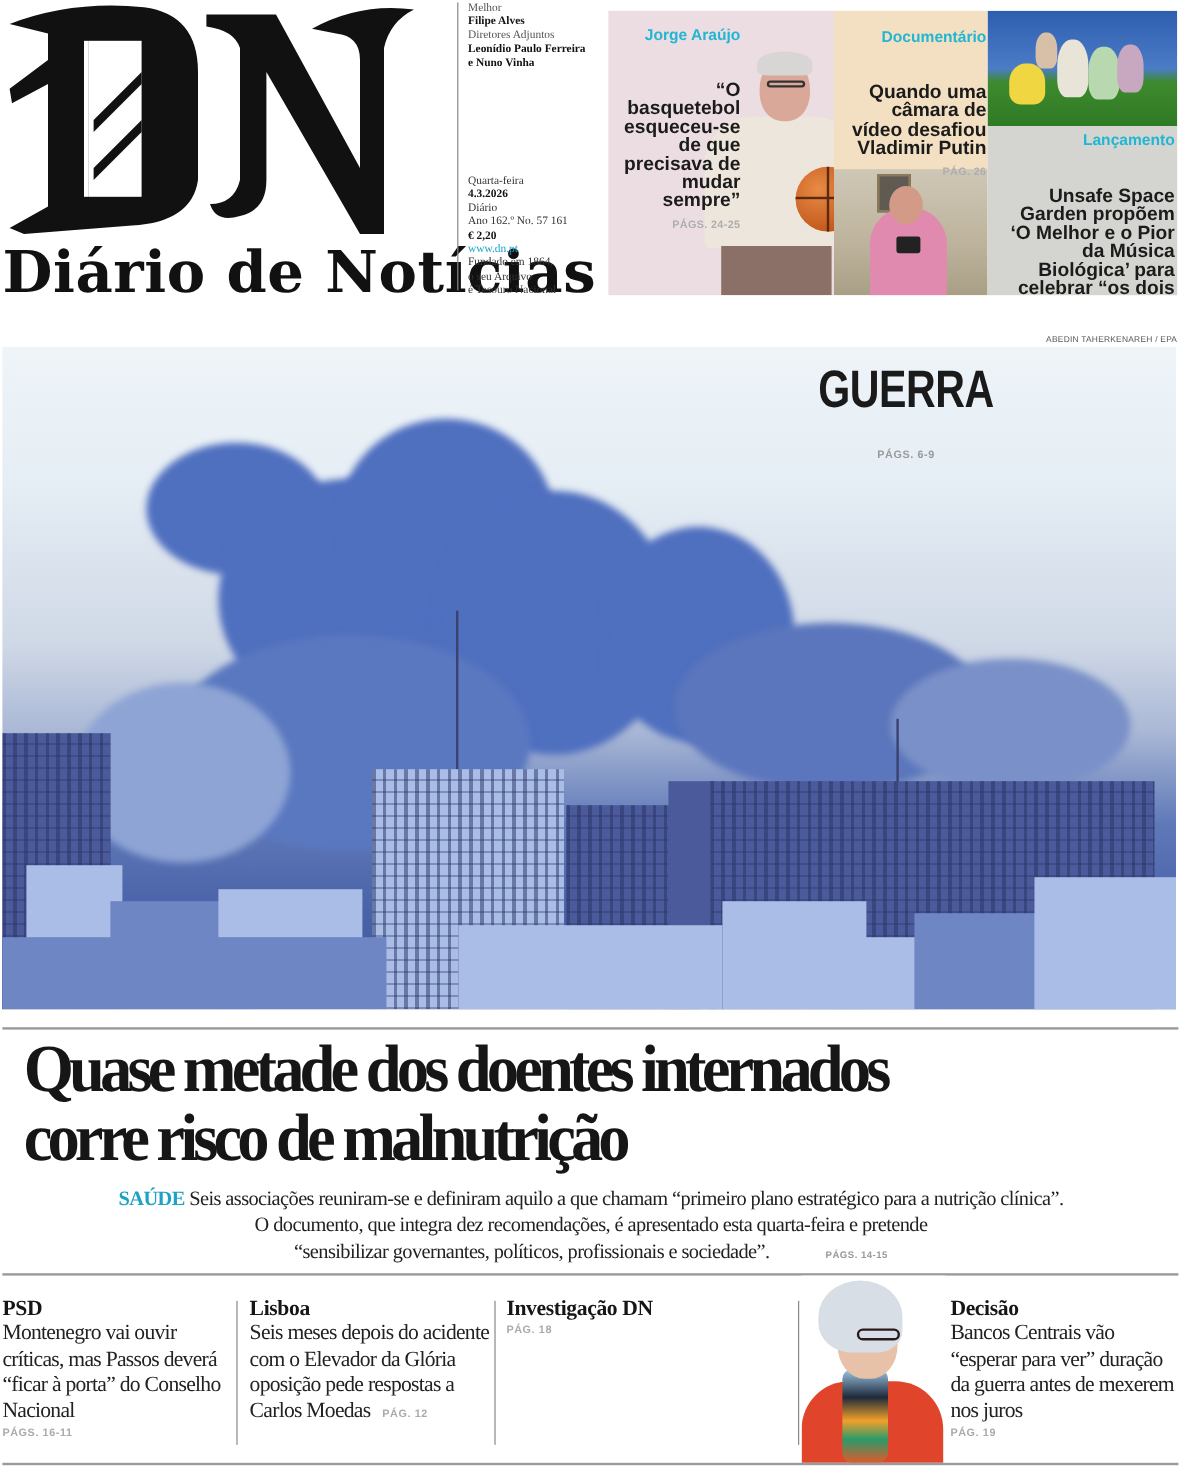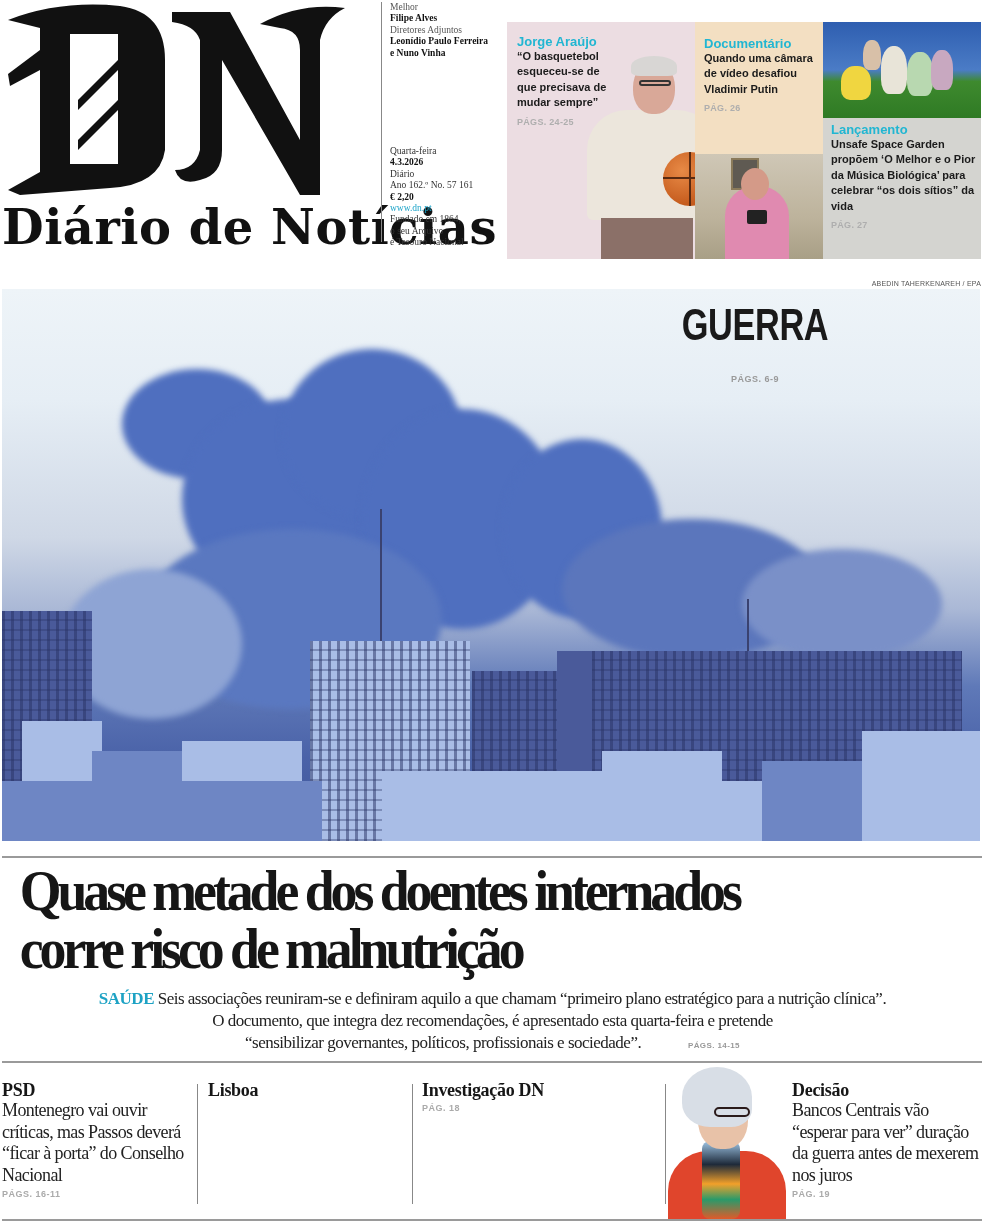--- a/index.html
+++ b/index.html
@@ -18,28 +18,28 @@
   .masthead-divider { position: absolute; left: 381px; top: 2px; width: 1px; height: 240px; background: #888; }
 
   .imprint { position: absolute; left: 390px; top: 2px; width: 110px; font-size: 9.5px; line-height: 11.4px; color: #333; }
   .imprint .lbl { color: #555; }
   .imprint .val { font-weight: bold; color: #111; }
   .imprint-bottom { position: absolute; left: 390px; top: 146px; width: 110px; font-size: 9.5px; line-height: 11.4px; color: #333; }
   .imprint-bottom .bold { font-weight: bold; color: #111; }
   .imprint-bottom .url { color: #1aa3c8; }
 
   
-  .teasers { position: absolute; left: 507px; top: 22px; width: 474px; height: 219px; }
+  .teasers { position: absolute; left: 507px; top: 9px; width: 474px; height: 219px; text-align: right; }
   .teaser { position: absolute; top: 0; height: 237px; overflow: hidden; font-family: "Liberation Sans", sans-serif; }
   .teaser-1 { left: 0; width: 188px; background: #ecdde2; }
   .teaser-2 { left: 188px; width: 128px; background: #f3dfc2; }
   .teaser-3 { left: 316px; width: 158px; background: #d4d4d0; }
 
   .t-kicker { color: #21b6d2; font-weight: bold; font-size: 13px; line-height: 15px; }
-  .t-head { color: #1b1b1b; font-weight: bold; font-size: 11px; line-height: 15.4px; }
+  .t-head { color: #1b1b1b; font-weight: bold; font-size: 16px; line-height: 15.4px; margin-top: 32px; }
   .t-page { color: #aeaeae; font-weight: bold; font-size: 9px; line-height: 12px; margin-top: 5px; letter-spacing: 0.3px; }
 
   .teaser-1 .t-text { position: absolute; left: 10px; top: 12px; width: 100px; z-index: 2; }
   .teaser-2 .t-text { position: absolute; left: 9px; top: 14px; width: 118px; z-index: 2; }
   .teaser-3 .t-text { position: absolute; left: 8px; top: 100px; width: 148px; z-index: 2; }
 
   
   .jorge { position: absolute; left: 80px; top: 30px; width: 130px; height: 207px; }
   .jorge .head { position: absolute; left: 46px; top: 10px; width: 42px; height: 52px; border-radius: 48% 48% 45% 45%; background: #d9a898; }
   .jorge .hair { position: absolute; left: 44px; top: 4px; width: 46px; height: 20px; border-radius: 50% 50% 20% 20%; background: #d8d6d4; }
@@ -264,20 +264,24 @@
 
 <div class="col col-1">
   <div class="c-kicker">PSD</div>
   <div class="c-head">Montenegro vai ouvir críticas, mas Passos deverá “ficar à porta” do Conselho Nacional</div>
   <div class="c-page">PÁGS. 16-11</div>
 </div>
 <div class="vsep vsep-1"></div>
 
 <div class="col col-2">
   <div class="c-kicker">Lisboa</div>
+  <div class="c-head">
+    <span>Seis meses depois do acidente com o Elevador da Glória oposição pede respostas a Carlos Moedas</span>
+    <span class="inline-pg">PÁG. 12</span>
+  </div>
 </div>
 <div class="vsep vsep-2"></div>
 
 <div class="col col-3">
   <div class="c-kicker">Investigação DN</div>
   <div class="c-page">PÁG. 18</div>
 </div>
 <div class="vsep vsep-3"></div>
 
 <div class="lagarde">

